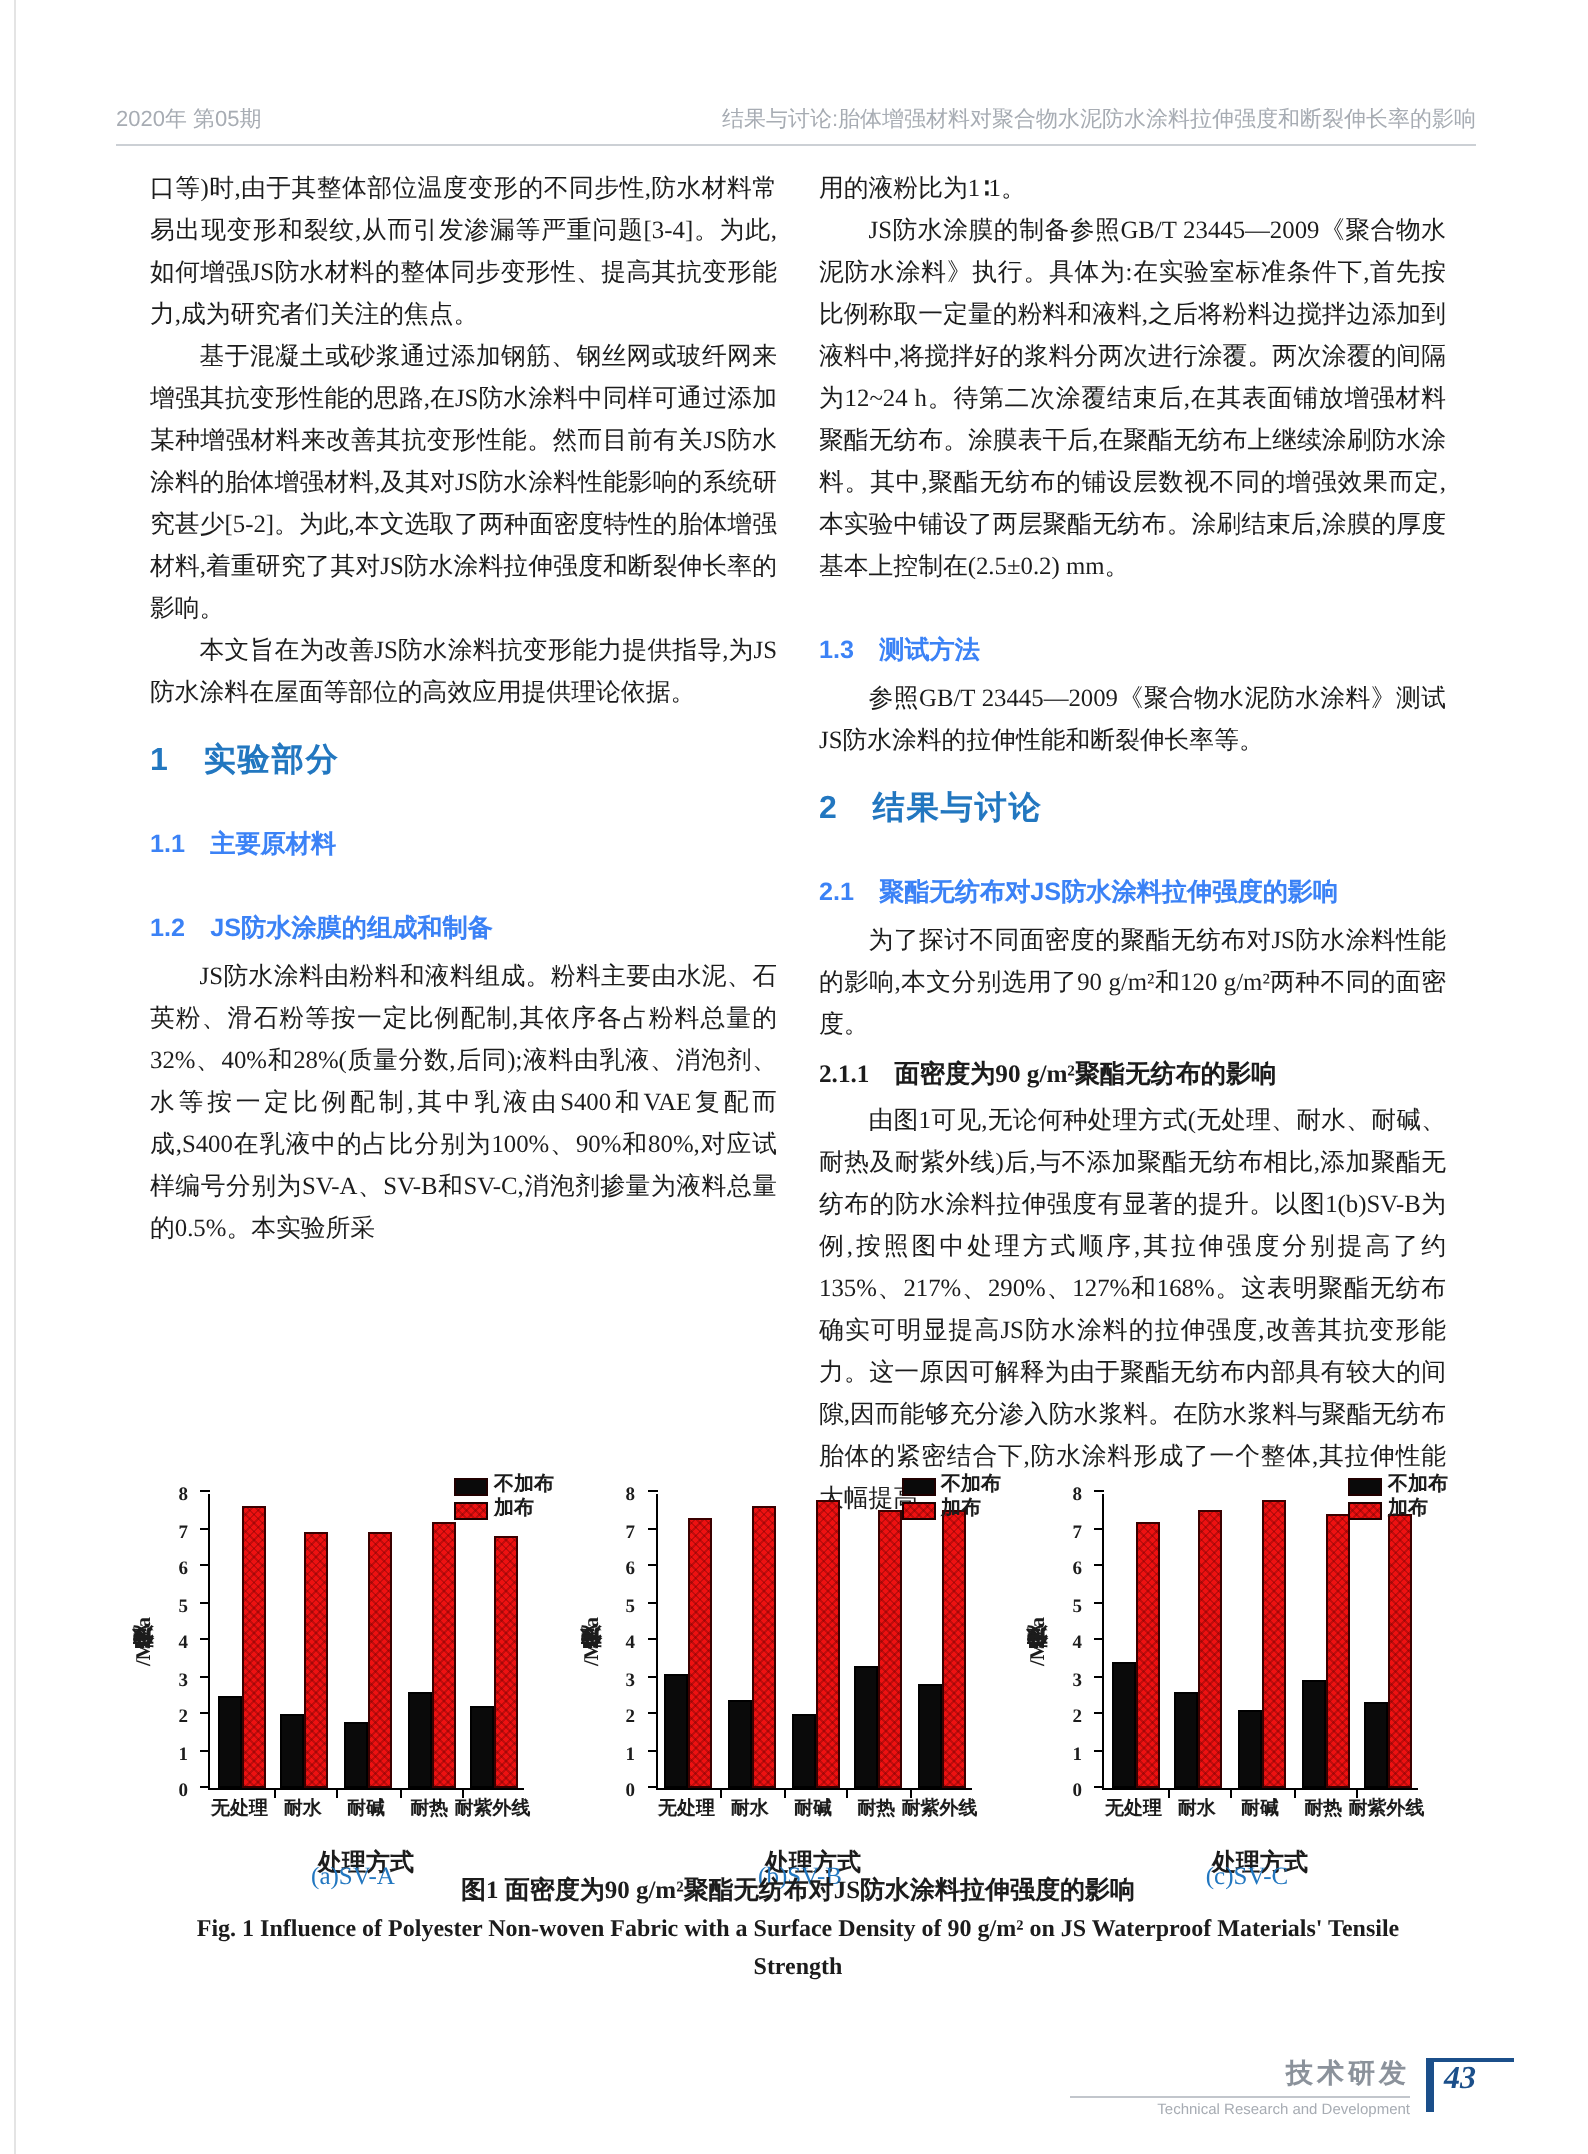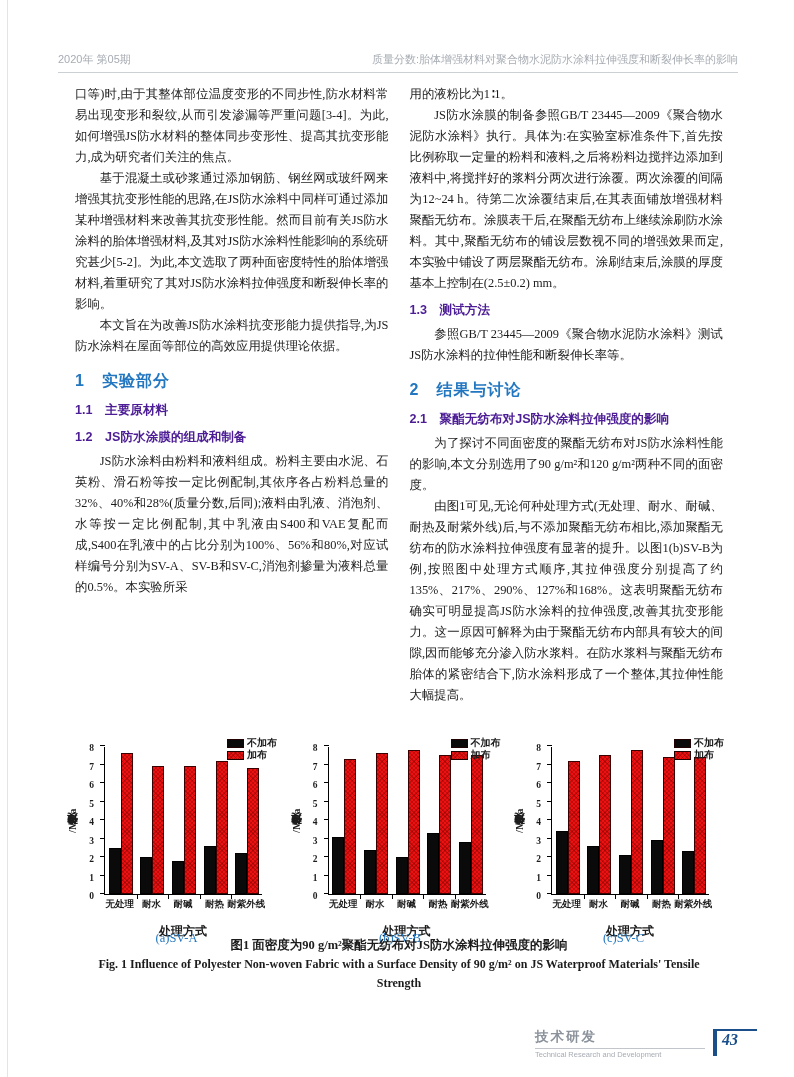--- a/index.html
+++ b/index.html
@@ -32,22 +32,22 @@
   .col { flex: 1; font-size: 12.4px; line-height: 21px; text-align: justify; }
   .col p { text-align: justify; }
   .col p.indent { text-indent: 2em; }
   .h1 {
     font-family: "Liberation Sans", "DejaVu Sans", sans-serif;
     color: #2277c0; font-size: 16px; font-weight: bold;
     margin: 13px 0 9px 0; letter-spacing: 1px;
   }
   .h2 {
     font-family: "Liberation Sans", "DejaVu Sans", sans-serif;
-    color: #4c1d95; font-size: 12.6px; font-weight: bold;
-    margin: 6px 0 3px 0;
+    color: #3b82f6; font-size: 12.6px; font-weight: bold;
+    margin: 21px 0 3px 0;
   }
   .h3 { font-size: 12.6px; font-weight: bold; margin: 4px 0 2px 0; }
 
   
   .charts {
     position: absolute; top: 735px; left: 70px; width: 660px;
     display: flex; justify-content: space-between;
   }
   .chart { position: relative; width: 213px; height: 196px; }
   .ylab {
@@ -95,58 +95,59 @@
   }
   .figcap .zh { font-size: 12.5px; }
   .figcap .en { font-size: 12px; font-family: "Liberation Serif", serif; }
 
   
   .footer {
     position: absolute; right: 54px; bottom: 18px;
     display: flex; align-items: flex-start; gap: 8px;
     font-family: "Liberation Sans", "DejaVu Sans", sans-serif;
   }
-  .footer-text { }
+  .footer-text { text-align: right; }
   .footer-zh { font-size: 13.5px; font-weight: bold; color: #8b929b; letter-spacing: 2px; }
   .footer-line { height: 1px; background: #c2c6cc; margin: 2px 0 1px 0; width: 170px; }
   .footer-en { font-size: 7.5px; color: #a7acb3; }
   .pagenum-box { position: relative; padding: 2px 2px 0 9px; margin-top: 1px; }
   .pagenum-vbar { position: absolute; left: 0; top: 0; width: 4px; height: 27px; background: #1b4f8a; }
   .pagenum-hbar { position: absolute; left: 0; top: 0; width: 44px; height: 2px; background: #1b4f8a; }
   .pagenum { font-style: italic; font-weight: bold; font-size: 16px; color: #1b4f8a; font-family: "Liberation Serif", serif; }
 </style>
 </head>
 <body>
 
 <div class="page">
   <div class="edge-line"></div>
 
   <div class="header">
     <span>2020年  第05期</span>
-    <span>质量分数:胎体增强材料对聚合物水泥防水涂料拉伸强度和断裂伸长率的影响</span>
+    <span>结果与讨论:胎体增强材料对聚合物水泥防水涂料拉伸强度和断裂伸长率的影响</span>
   </div>
 
   <div class="columns">
     <div class="col">
       <p>口等)时,由于其整体部位温度变形的不同步性,防水材料常易出现变形和裂纹,从而引发渗漏等严重问题[3-4]。为此,如何增强JS防水材料的整体同步变形性、提高其抗变形能力,成为研究者们关注的焦点。</p>
       <p class="indent">基于混凝土或砂浆通过添加钢筋、钢丝网或玻纤网来增强其抗变形性能的思路,在JS防水涂料中同样可通过添加某种增强材料来改善其抗变形性能。然而目前有关JS防水涂料的胎体增强材料,及其对JS防水涂料性能影响的系统研究甚少[5-2]。为此,本文选取了两种面密度特性的胎体增强材料,着重研究了其对JS防水涂料拉伸强度和断裂伸长率的影响。</p>
       <p class="indent">本文旨在为改善JS防水涂料抗变形能力提供指导,为JS防水涂料在屋面等部位的高效应用提供理论依据。</p>
       <div class="h1">1　实验部分</div>
       <div class="h2">1.1　主要原材料</div>
       <div class="h2">1.2　JS防水涂膜的组成和制备</div>
-      <p class="indent">JS防水涂料由粉料和液料组成。粉料主要由水泥、石英粉、滑石粉等按一定比例配制,其依序各占粉料总量的32%、40%和28%(质量分数,后同);液料由乳液、消泡剂、水等按一定比例配制,其中乳液由S400和VAE复配而成,S400在乳液中的占比分别为100%、56%和80%,对应试样编号分别为SV-A、SV-B和SV-C,消泡剂掺量为液料总量的0.5%。本实验所采</p>
+      <p class="indent">JS防水涂料由粉料和液料组成。粉料主要由水泥、石英粉、滑石粉等按一定比例配制,其依序各占粉料总量的32%、40%和28%(质量分数,后同);液料由乳液、消泡剂、水等按一定比例配制,其中乳液由S400和VAE复配而成,S400在乳液中的占比分别为100%、90%和80%,对应试样编号分别为SV-A、SV-B和SV-C,消泡剂掺量为液料总量的0.5%。本实验所采</p>
     </div>
     <div class="col">
       <p>用的液粉比为1∶1。</p>
       <p class="indent">JS防水涂膜的制备参照GB/T 23445—2009《聚合物水泥防水涂料》执行。具体为:在实验室标准条件下,首先按比例称取一定量的粉料和液料,之后将粉料边搅拌边添加到液料中,将搅拌好的浆料分两次进行涂覆。两次涂覆的间隔为12~24 h。待第二次涂覆结束后,在其表面铺放增强材料聚酯无纺布。涂膜表干后,在聚酯无纺布上继续涂刷防水涂料。其中,聚酯无纺布的铺设层数视不同的增强效果而定,本实验中铺设了两层聚酯无纺布。涂刷结束后,涂膜的厚度基本上控制在(2.5±0.2) mm。</p>
       <div class="h2">1.3　测试方法</div>
       <p class="indent">参照GB/T 23445—2009《聚合物水泥防水涂料》测试JS防水涂料的拉伸性能和断裂伸长率等。</p>
       <div class="h1">2　结果与讨论</div>
       <div class="h2">2.1　聚酯无纺布对JS防水涂料拉伸强度的影响</div>
       <p class="indent">为了探讨不同面密度的聚酯无纺布对JS防水涂料性能的影响,本文分别选用了90 g/m²和120 g/m²两种不同的面密度。</p>
+      <div class="h3">2.1.1　面密度为90 g/m²聚酯无纺布的影响</div>
       <p class="indent">由图1可见,无论何种处理方式(无处理、耐水、耐碱、耐热及耐紫外线)后,与不添加聚酯无纺布相比,添加聚酯无纺布的防水涂料拉伸强度有显著的提升。以图1(b)SV-B为例,按照图中处理方式顺序,其拉伸强度分别提高了约135%、217%、290%、127%和168%。这表明聚酯无纺布确实可明显提高JS防水涂料的拉伸强度,改善其抗变形能力。这一原因可解释为由于聚酯无纺布内部具有较大的间隙,因而能够充分渗入防水浆料。在防水浆料与聚酯无纺布胎体的紧密结合下,防水涂料形成了一个整体,其拉伸性能大幅提高。</p>
     </div>
   </div>
 
   <div class="charts">
     <div class="chart">
       <div class="ylab">拉伸强度/MPa</div>
       <div class="yticks">
           <div class="ytick" style="bottom: -6px;">0</div>
           <div class="ytick" style="bottom: 12.5px;">1</div>

